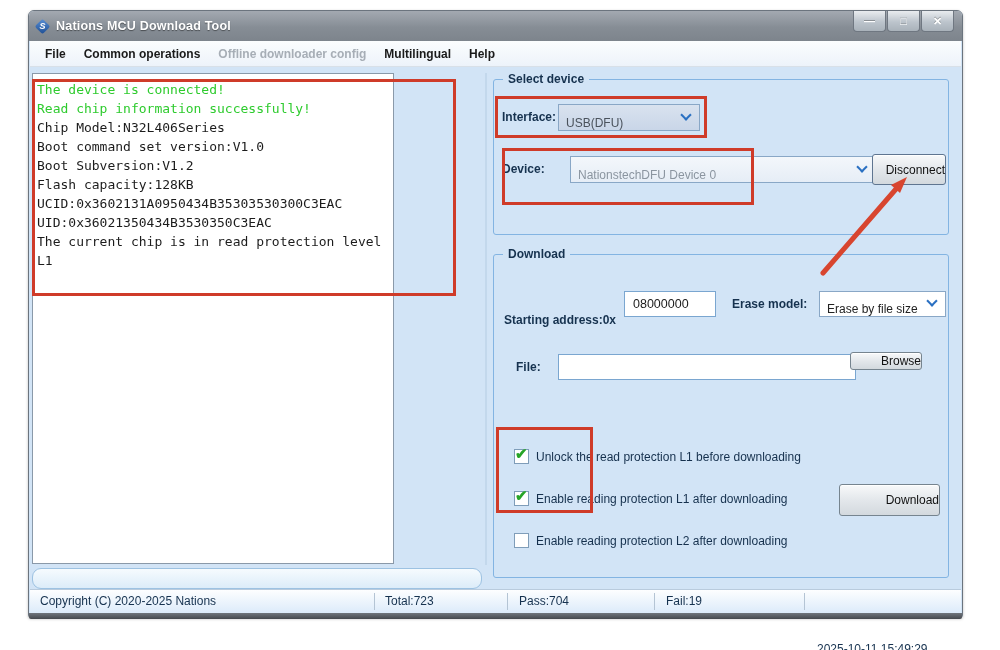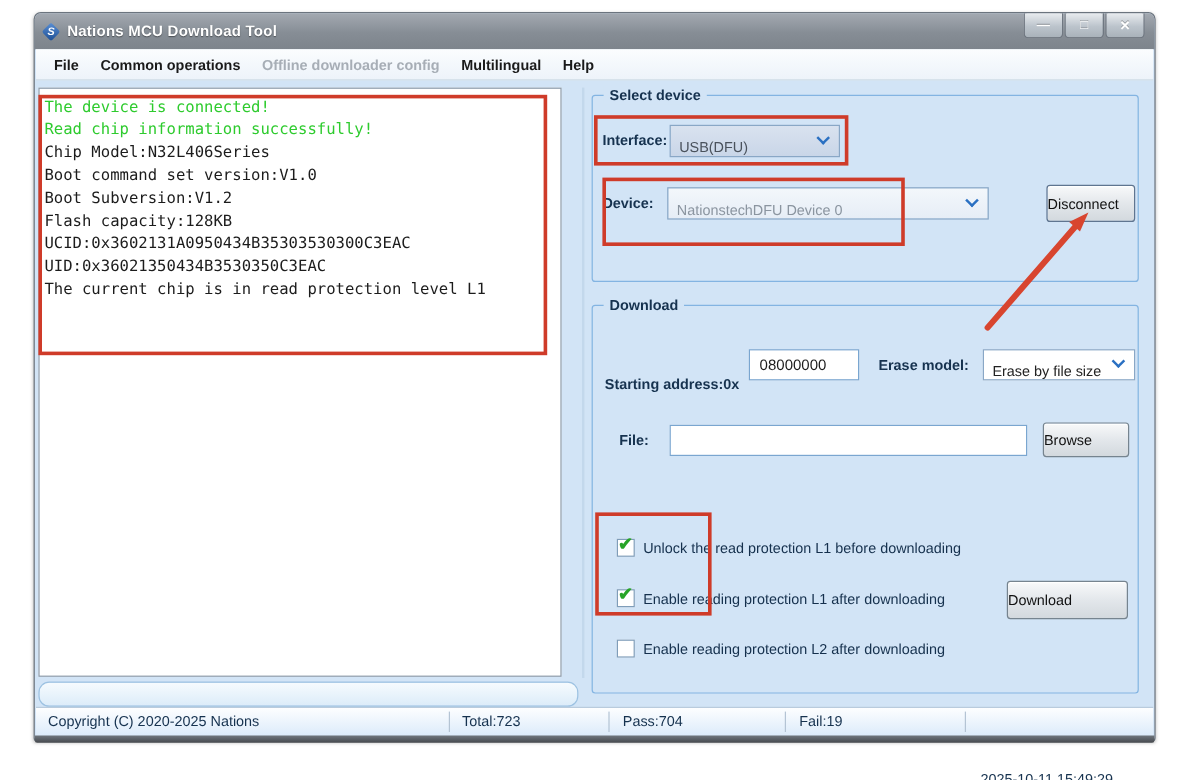--- a/index.html
+++ b/index.html
@@ -25,21 +25,21 @@
             color:#ffffff; font-size:11px; font-weight:bold; display:flex; align-items:center; justify-content:center;
             text-shadow:0 -1px 0 rgba(0,0,0,.3); cursor:default; }
 
   .menubar { position:absolute; left:1px; top:30px; right:1px; height:26px;
              background:linear-gradient(#fbfdfe,#edf3fa); border-bottom:1px solid #d8e0e8;
              display:flex; align-items:center; padding-left:6px; }
   .menu-item { font-size:12px; font-weight:600; color:#1a1a1a; padding:4px 9px; white-space:nowrap; }
   .menu-item.disabled { color:#a7aeb6; }
 
   
-  .log-panel { position:absolute; left:3px; top:62px; width:436px; height:491px;
+  .log-panel { position:absolute; left:3px; top:62px; width:362px; height:491px;
                background:#ffffff; border:1px solid #8a99a9; overflow:hidden;
                font-family:"DejaVu Sans Mono", monospace; font-size:13px; line-height:19px;
                padding:6px 4px; color:#1c1c1c; }
   .log-line.green { color:#2ecb2e; }
 
   .progressbar { position:absolute; left:3px; top:557px; width:450px; height:21px;
                  border:1px solid #9dc2e2; border-radius:9px;
                  background:linear-gradient(#f6fbfe,#dcecf9); }
 
   .splitline { position:absolute; left:456px; top:62px; width:2px; height:492px; background:#c3d8ec; }
@@ -56,21 +56,21 @@
   .combo .chev { position:absolute; right:9px; top:50%; width:8px; height:8px; margin-top:-7px;
            border-right:2px solid #2a70c2; border-bottom:2px solid #2a70c2; transform:rotate(45deg); }
   .combo.gray-fill { background:linear-gradient(#d9e2ef,#c9d6e8); color:#4a525c; }
   .combo.dim-text { background:linear-gradient(#f3f7fb,#e6edf6); color:#8b95a0; }
 
   .tinput { position:absolute; border:1px solid #7aa6d0; background:#ffffff; font-size:12.5px;
             color:#1c1c1c; padding:0 8px; font-family:"Liberation Sans", sans-serif; outline:none; }
 
   .btn { position:absolute; border:1px solid #76848f; border-radius:3px;
          background:linear-gradient(#f8f9fa,#e3e7eb 50%,#d3d9de);
-         font-size:12px; color:#111; display:flex; align-items:center; justify-content:flex-start;
+         font-size:12px; color:#111; display:flex; align-items:center; justify-content:flex-end;
          box-shadow:inset 0 1px 0 #fff; cursor:default; }
 
   .chk-row { position:absolute; display:flex; align-items:center; }
   .chk { width:15px; height:15px; border:1px solid #7f9db9; background:#ffffff; position:relative;
          flex:0 0 auto; margin-right:7px; }
   .chk .tick { position:absolute; left:0px; top:-4px; color:#27a427; font-size:15px; font-weight:bold; line-height:16px; }
   .chk-row .chk-label { font-size:12px; color:#15304d; white-space:nowrap; }
 
   
   .statusbar { position:absolute; left:1px; right:1px; top:578px; height:24px;
@@ -136,21 +136,21 @@
     <div class="gb" style="left:464px; top:68px; width:456px; height:156px;">
       <span class="gb-label">Select device</span>
 
       <span class="lbl" style="left:8px; top:30px;">Interface:</span>
       <div class="combo gray-fill" style="left:64px; top:24px; width:142px; height:27px;">
         <span>USB(DFU)</span>
         <span class="chev"></span>
       </div>
 
       <span class="lbl" style="left:8px; top:82px;">Device:</span>
-      <div class="combo dim-text" style="left:62px; top:76px; width:268px; height:27px;">
+      <div class="combo dim-text" style="left:76px; top:76px; width:306px; height:27px;">
         <span>NationstechDFU Device 0</span>
         <span class="chev"></span>
       </div>
       <div class="btn" style="left:378px; top:74px; width:74px; height:31px; border-color:#5f7590;">
         <span>Disconnect</span>
       </div>
     </div>
 
     <div class="gb" style="left:464px; top:243px; width:456px; height:324px;">
       <span class="gb-label">Download</span>
@@ -158,21 +158,21 @@
       <span class="lbl" style="left:10px; top:58px;">Starting address:0x</span>
       <input class="tinput" style="left: 130px; top: 36px; width: 92px; height: 26px;" value="08000000">
       <span class="lbl" style="left:238px; top:42px;">Erase model:</span>
       <div class="combo" style="left:325px; top:36px; width:127px; height:26px;">
         <span>Erase by file size</span>
         <span class="chev"></span>
       </div>
 
       <span class="lbl" style="left:22px; top:105px;">File:</span>
       <input class="tinput" style="left: 64px; top: 99px; width: 298px; height: 26px;" value="">
-      <div class="btn" style="left:375px; top:97px; width:72px; height:29px;">
+      <div class="btn" style="left:356px; top:97px; width:72px; height:18px;">
         <span>Browse</span>
       </div>
 
       <div class="chk-row" style="left:20px; top:194px;">
         <span class="chk">
             <span class="tick">✔</span>
           </span>
         <span class="chk-label">Unlock the read protection L1 before downloading</span>
       </div>
       <div class="chk-row" style="left:20px; top:236px;">

